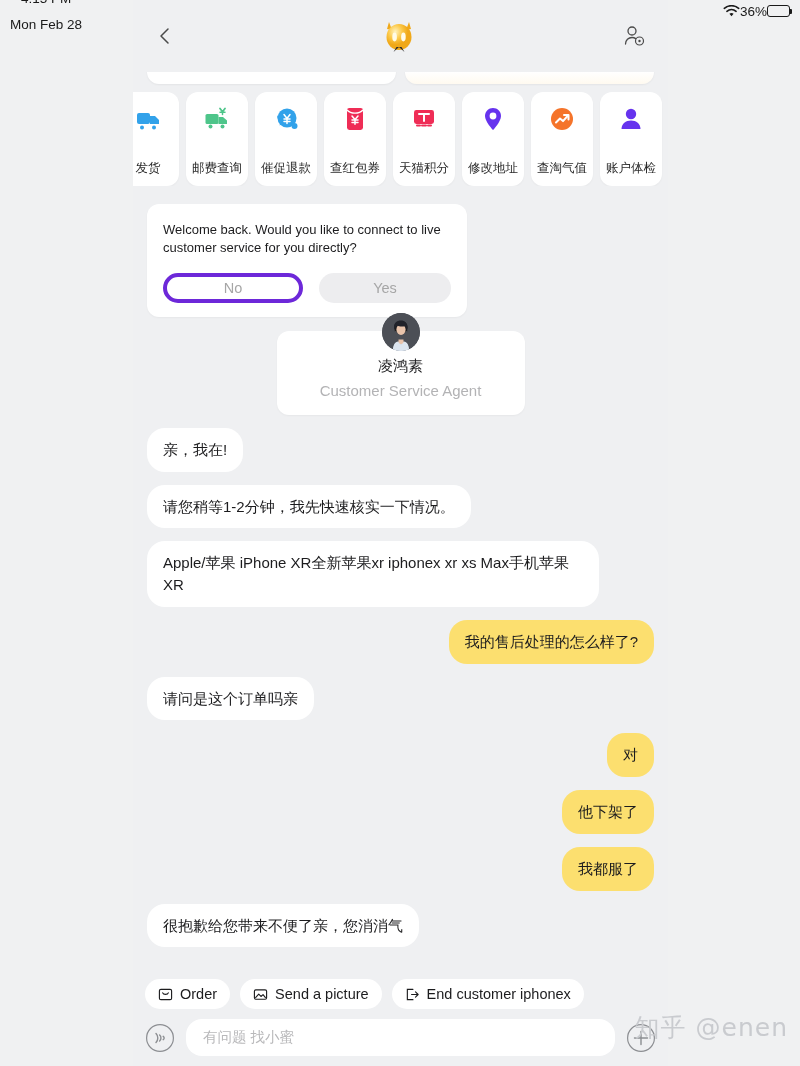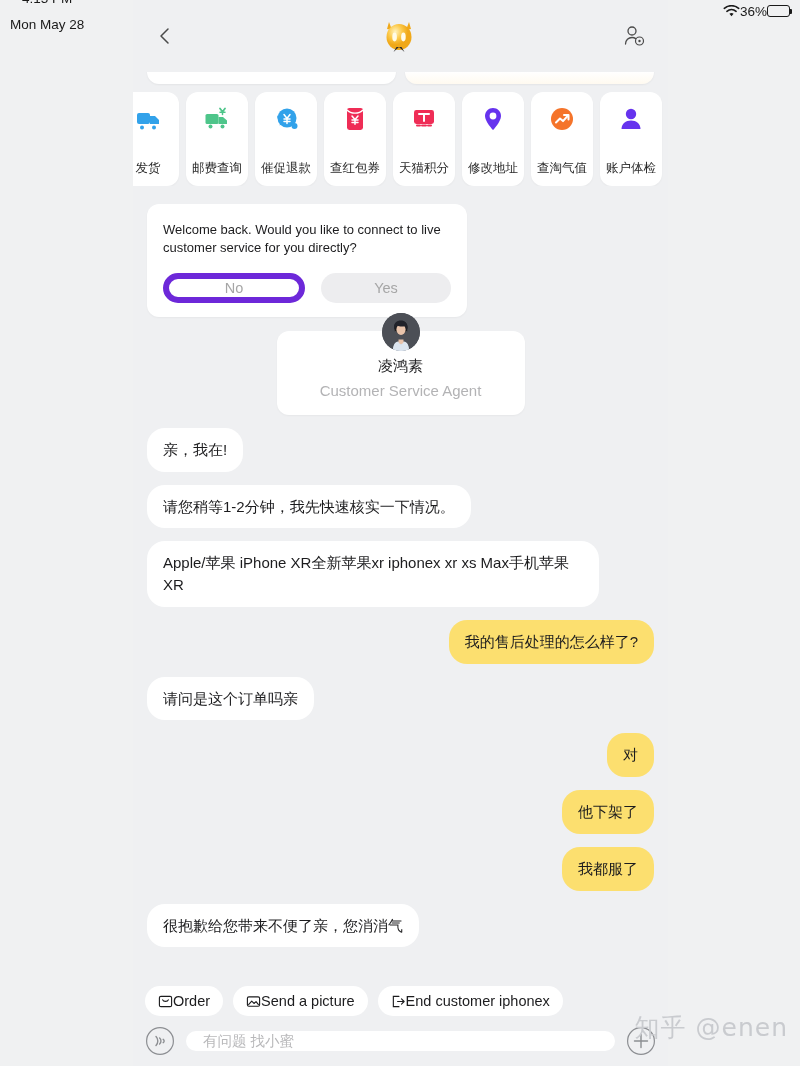--- a/index.html
+++ b/index.html
@@ -85,21 +85,21 @@
   .welcome-card {
     background: #fff; border-radius: 12px; padding: 17px 16px 14px;
     width: 320px; box-shadow: 0 1px 2px rgba(0,0,0,.04);
   }
   .welcome-text { font-size: 13px; line-height: 1.42; color: #1c1c1e; }
   .welcome-btns { display: flex; gap: 16px; margin-top: 15px; }
   .wbtn {
     flex: 1; height: 30px; border-radius: 15px; display: flex;
     align-items: center; justify-content: center; font-size: 14.5px; color: #a6a6a6;
   }
-  .wbtn.outline { border: 6px solid #6d28d9; background: #fff; }
+  .wbtn.outline { border: 4px solid #6d28d9; background: #fff; }
   .wbtn.filled { background: #ededef; }
 
   
   .agent-wrap { display: flex; justify-content: center; margin-top: 14px; }
   .agent-card {
     background: #fff; border-radius: 12px; width: 248px; padding: 26px 0 16px;
     text-align: center; position: relative; box-shadow: 0 1px 2px rgba(0,0,0,.04);
   }
   .agent-avatar {
     position: absolute; top: -18px; left: 50%; transform: translateX(-50%);
@@ -121,49 +121,49 @@
   .msg.out .bubble { background: #fcdf6f; }
 
   
   .bottom {
     position: absolute; left: 0; bottom: 0; width: 535px;
     background: #eff0f2; padding: 8px 12px 10px; z-index: 25;
   }
   .chips { display: flex; gap: 10px; margin-bottom: 10px; }
   .chip {
     background: #fff; border-radius: 15px; height: 30px; padding: 0 13px;
-    display: flex; align-items: center; 
+    display: flex; align-items: center; gap: 7px;
     font-size: 14.5px; color: #1c1c1e; white-space: nowrap;
   }
   .chip-ic { width: 15px; height: 15px; flex: 0 0 15px; }
   .inputbar { display: flex; align-items: center; gap: 11px; }
   .voice-ic { width: 30px; height: 30px; flex: 0 0 30px; }
   .textfield {
-    flex: 1; height: 20px; background: #fff; border-radius: 16px;
+    flex: 1; height: 37px; background: #fff; border-radius: 16px;
     display: flex; align-items: center; padding: 0 17px;
     font-size: 14.5px; color: #b8b8ba;
   }
   .plus-ic { width: 30px; height: 30px; flex: 0 0 30px; }
 
   
   .watermark {
     position: absolute; right: 12px; bottom: 22px;
     font-size: 25px; color: #c9cbcf; letter-spacing: 1px;
     z-index: 60; pointer-events: none; font-family: "DejaVu Sans", sans-serif;
   }
 </style>
 </head>
 <body>
 
 <div id="root">
 
   <div class="statusbar">
     <div class="sb-left">
       <span>4:15 PM</span>
-      <span>Mon May 28</span>
+      <span>Mon Feb 28</span>
     </div>
     <div class="sb-right">
       <svg class="wifi-ic" width="17" height="13" viewBox="0 0 17 13">
         <path d="M8.5 11.3l2.1-2.6a3.4 3.4 0 00-4.2 0l2.1 2.6z" fill="#1a1a1a"></path>
         <path d="M3.9 6.3a7.3 7.3 0 019.2 0" stroke="#1a1a1a" stroke-width="1.6" fill="none" stroke-linecap="round"></path>
         <path d="M1.3 3.3a11.2 11.2 0 0114.4 0" stroke="#1a1a1a" stroke-width="1.6" fill="none" stroke-linecap="round"></path>
       </svg>
       <span>36%</span>
       <span class="batt"><span class="batt-fill"></span></span>
     </div>

